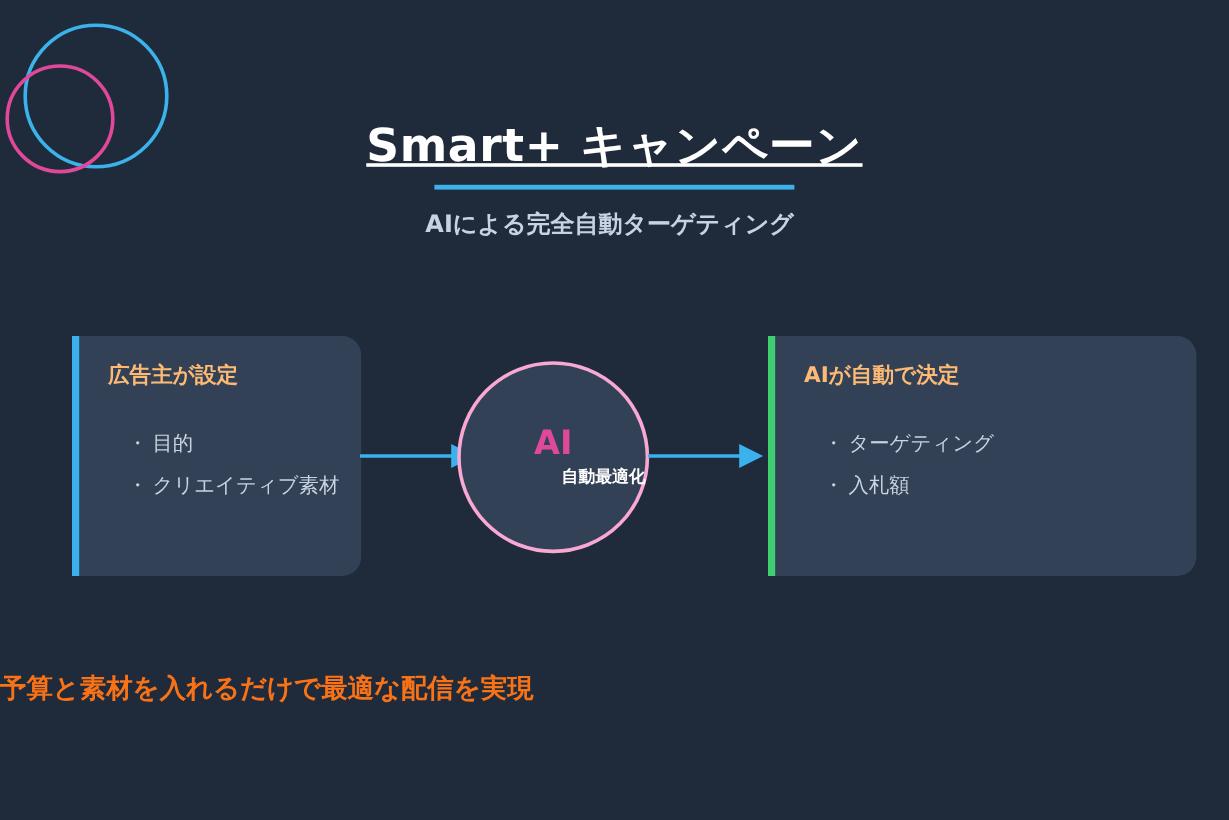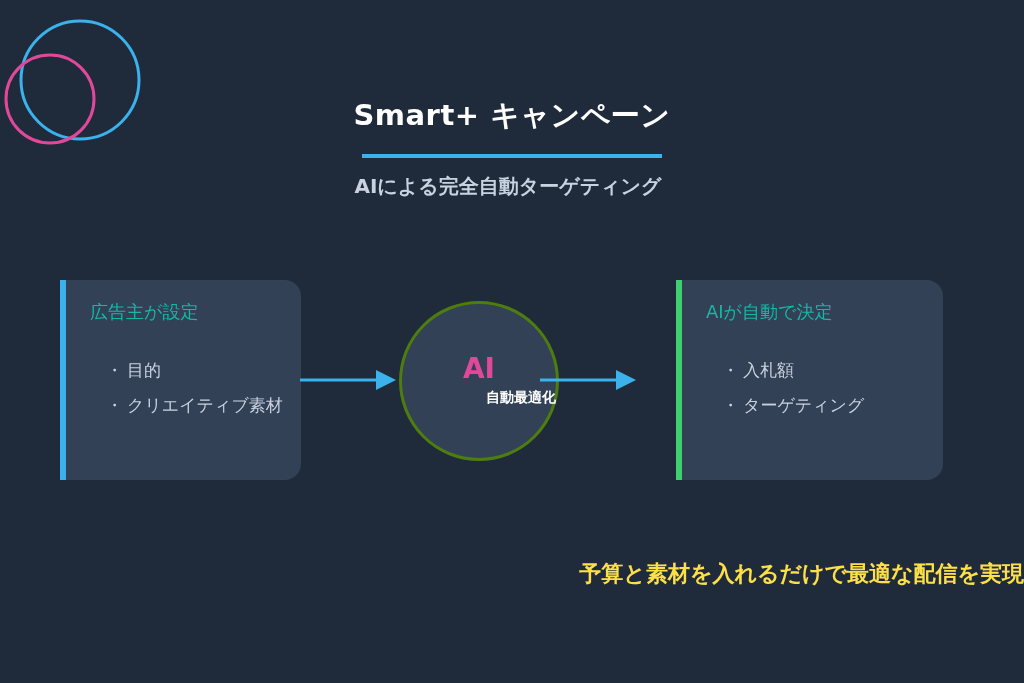--- a/index.html
+++ b/index.html
@@ -5,65 +5,66 @@
   html, body { margin: 0; padding: 0; }
   body {
     width: 1024px; height: 683px; overflow: hidden;
     background: #1f2a3b;
     font-family: "DejaVu Sans", "Liberation Sans", sans-serif;
     position: relative;
   }
   .deco { position: absolute; left: 0; top: 0; }
   .title {
     position: absolute; left: 0; width: 1024px; top: 96px;
-    text-align: center; color: #ffffff; font-size: 29px; font-weight: bold;
+    text-align: center; color: #ffffff; font-size: 38px; font-weight: bold;
     letter-spacing: 0.5px;
+    text-decoration: underline;
   }
   .title-underline {
     position: absolute; left: 362px; top: 154px; width: 300px; height: 4px;
     background: #3bb2ec;
   }
   .subtitle {
     position: absolute; left: 0; width: 1016px; top: 173px;
     text-align: center; color: #c8d2e0; font-size: 20px; font-weight: bold;
   }
   .box {
     position: absolute; top: 280px; height: 200px;
     background: #324155; border-radius: 0 16px 16px 0;
     box-sizing: border-box;
   }
   .box .bar { position: absolute; left: 0; top: 0; width: 6px; height: 100%; }
   .box-left { left: 60px; width: 241px; }
-  .box-right { left: 676px; width: 267px; }
+  .box-right { left: 640px; width: 357px; }
   .box-title {
     position: absolute; left: 30px; top: 20px;
-    color: #14b8a6; font-size: 18px; font-weight: normal;
+    color: #fdba74; font-size: 18px; font-weight: bold;
   }
   .box-list { position: absolute; left: 30px; top: 62px; margin: 16px; padding: 0; list-style: none; }
   .box-list li {
     color: #c8d2e0; font-size: 17px; height: 35px; line-height: 24px;
   }
   .box-list li .dot { margin-right: 4px; }
   .arrow { position: absolute; }
   .ai-circle {
-    position: absolute; left: 399px; top: 301px; width: 154px; height: 154px;
-    border: 3px solid #4d7c0f; border-radius: 50%;
+    position: absolute; left: 381px; top: 301px; width: 154px; height: 154px;
+    border: 3px solid #f9a8d4; border-radius: 50%;
     background: #324155;
   }
   .ai-label {
     position: absolute; left: 0; width: 100%; top: 48px; text-align: center;
     color: #e0489a; font-size: 28px; font-weight: bold;
   }
   .ai-sub {
     position: absolute; left: 0; width: 100%; top: 85px; text-align: right;
     color: #ffffff; font-size: 14px; font-weight: bold;
   }
   .footer {
     position: absolute; left: 0; width: 1024px; top: 559px;
-    text-align: right; color: #fde047; font-size: 22px; font-weight: bold;
+    text-align: left; color: #f97316; font-size: 22px; font-weight: bold;
   }
 </style>
 </head>
 <body>
 
 <svg class="deco" width="200" height="160">
   <circle cx="80" cy="80" r="59" fill="none" stroke="#3bb2ec" stroke-width="3"></circle>
   <circle cx="50" cy="99" r="44" fill="none" stroke="#e0489a" stroke-width="3"></circle>
 </svg>
 
@@ -92,18 +93,18 @@
 
 <svg class="arrow" style="left:540px;top:369px" width="100" height="22">
   <line x1="0" y1="11" x2="78" y2="11" stroke="#3bb2ec" stroke-width="3"></line>
   <polygon points="76,1 96,11 76,21" fill="#3bb2ec"></polygon>
 </svg>
 
 <div class="box box-right">
   <div class="bar" style="background:#3ecf6e"></div>
   <div class="box-title">AIが自動で決定</div>
   <ul class="box-list">
+    <li><span class="dot">・</span><span>ターゲティング</span></li>
     <li><span class="dot">・</span><span>入札額</span></li>
-    <li><span class="dot">・</span><span>ターゲティング</span></li>
   </ul>
 </div>
 
 <div class="footer">予算と素材を入れるだけで最適な配信を実現</div>
 
 </body></html>

